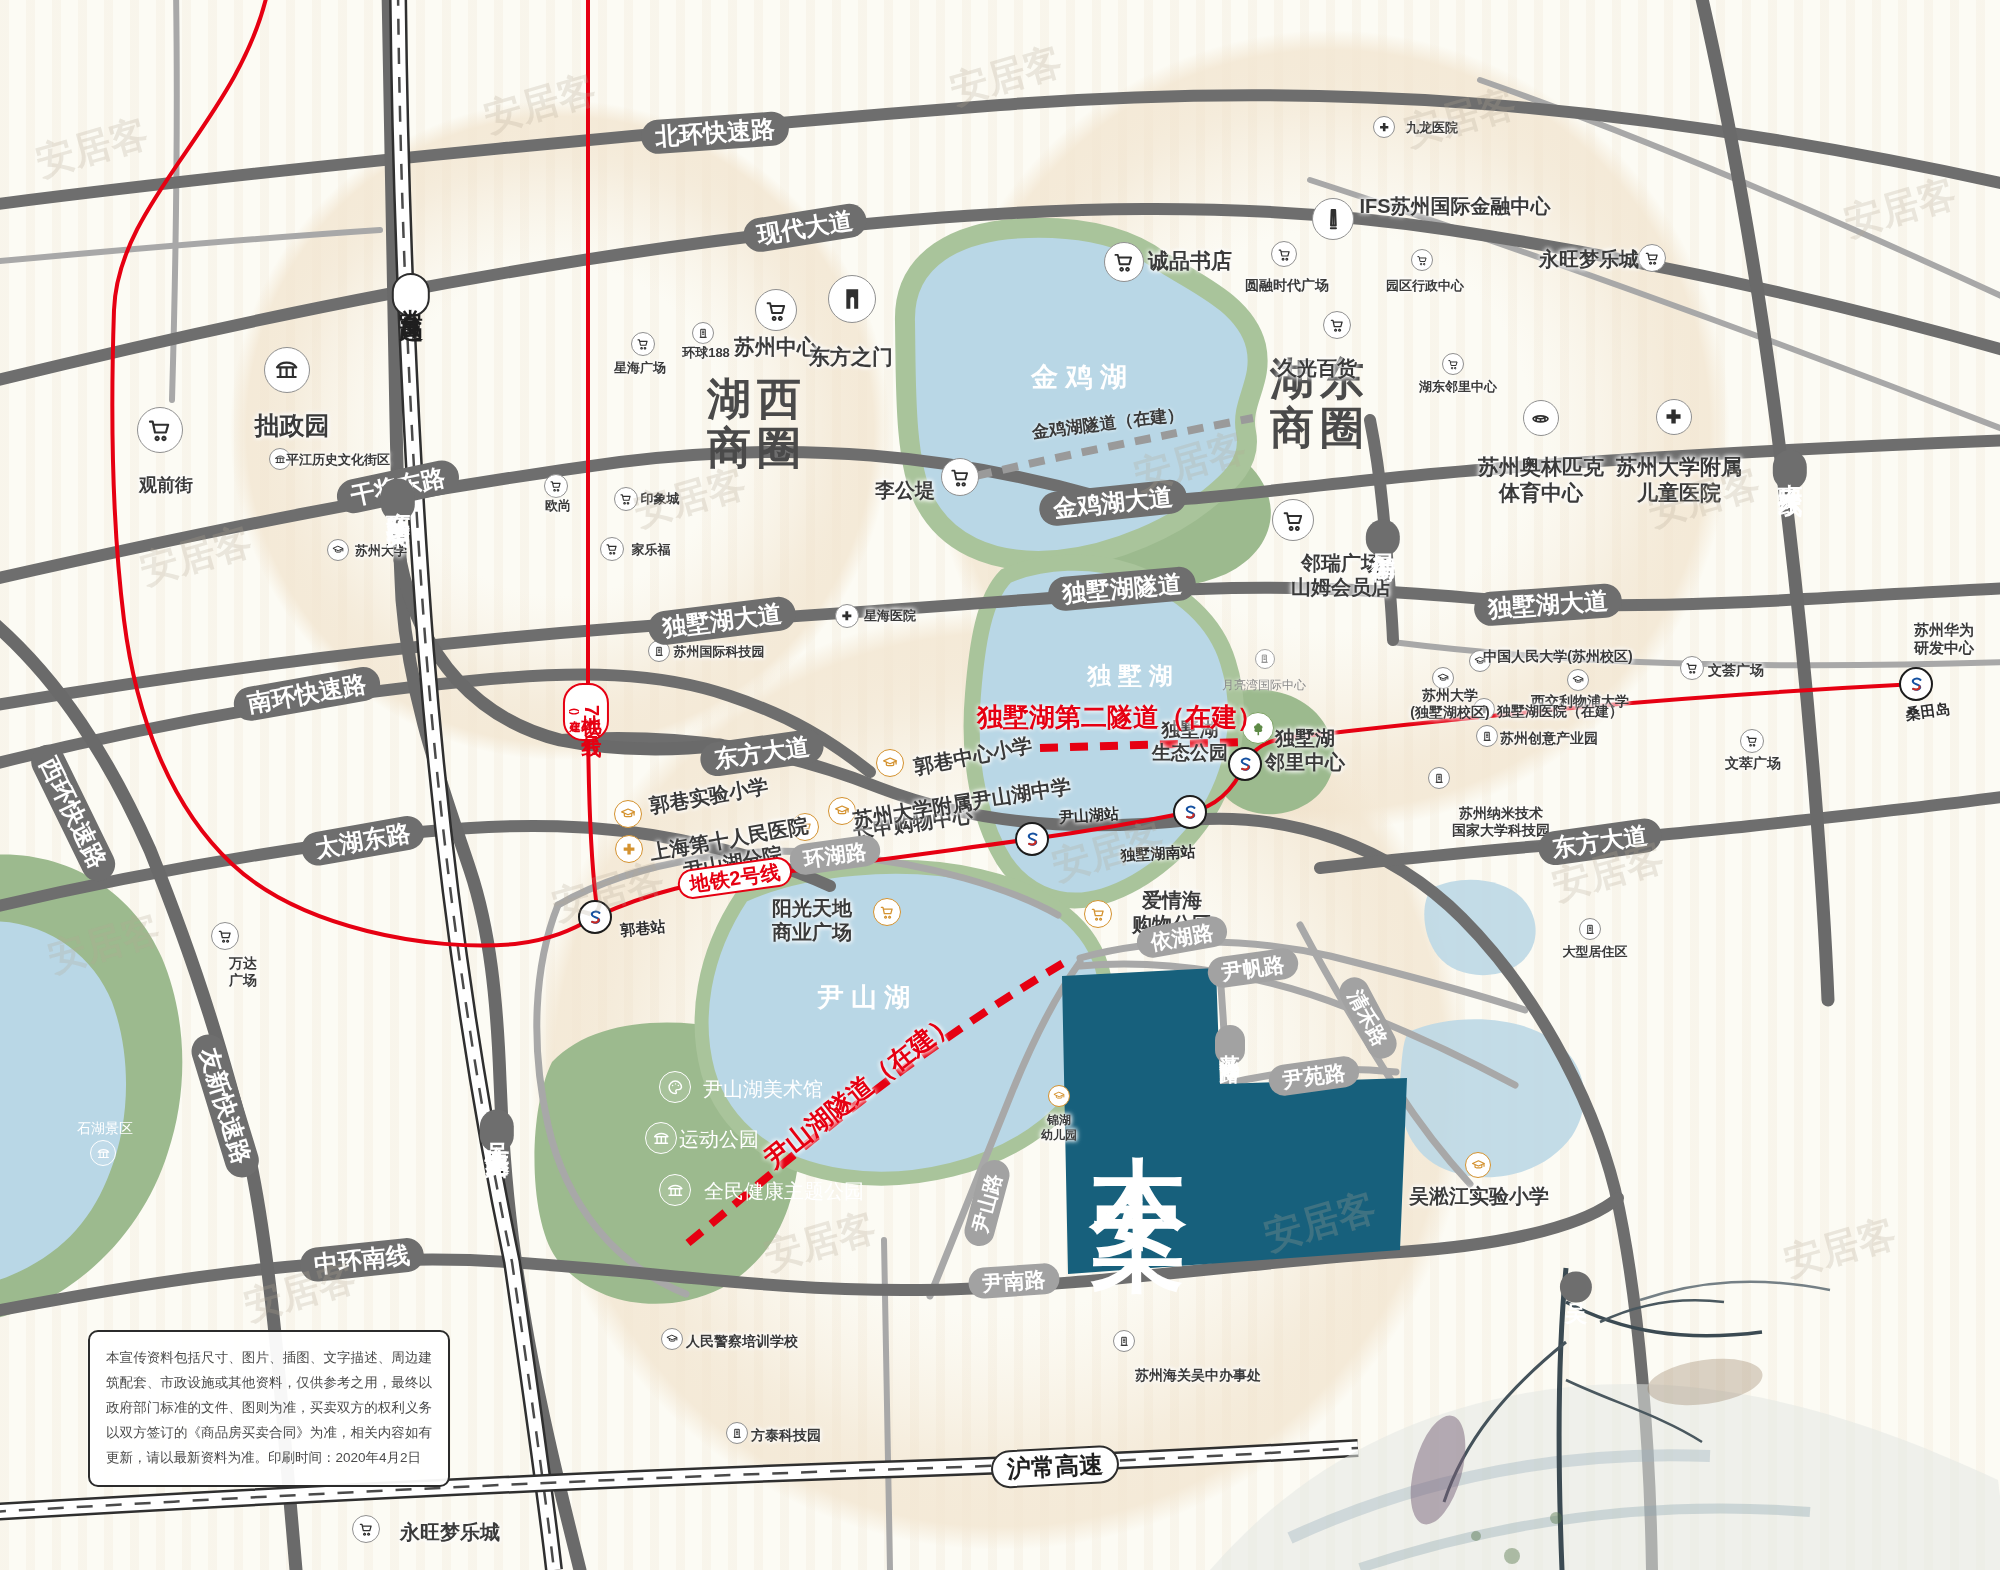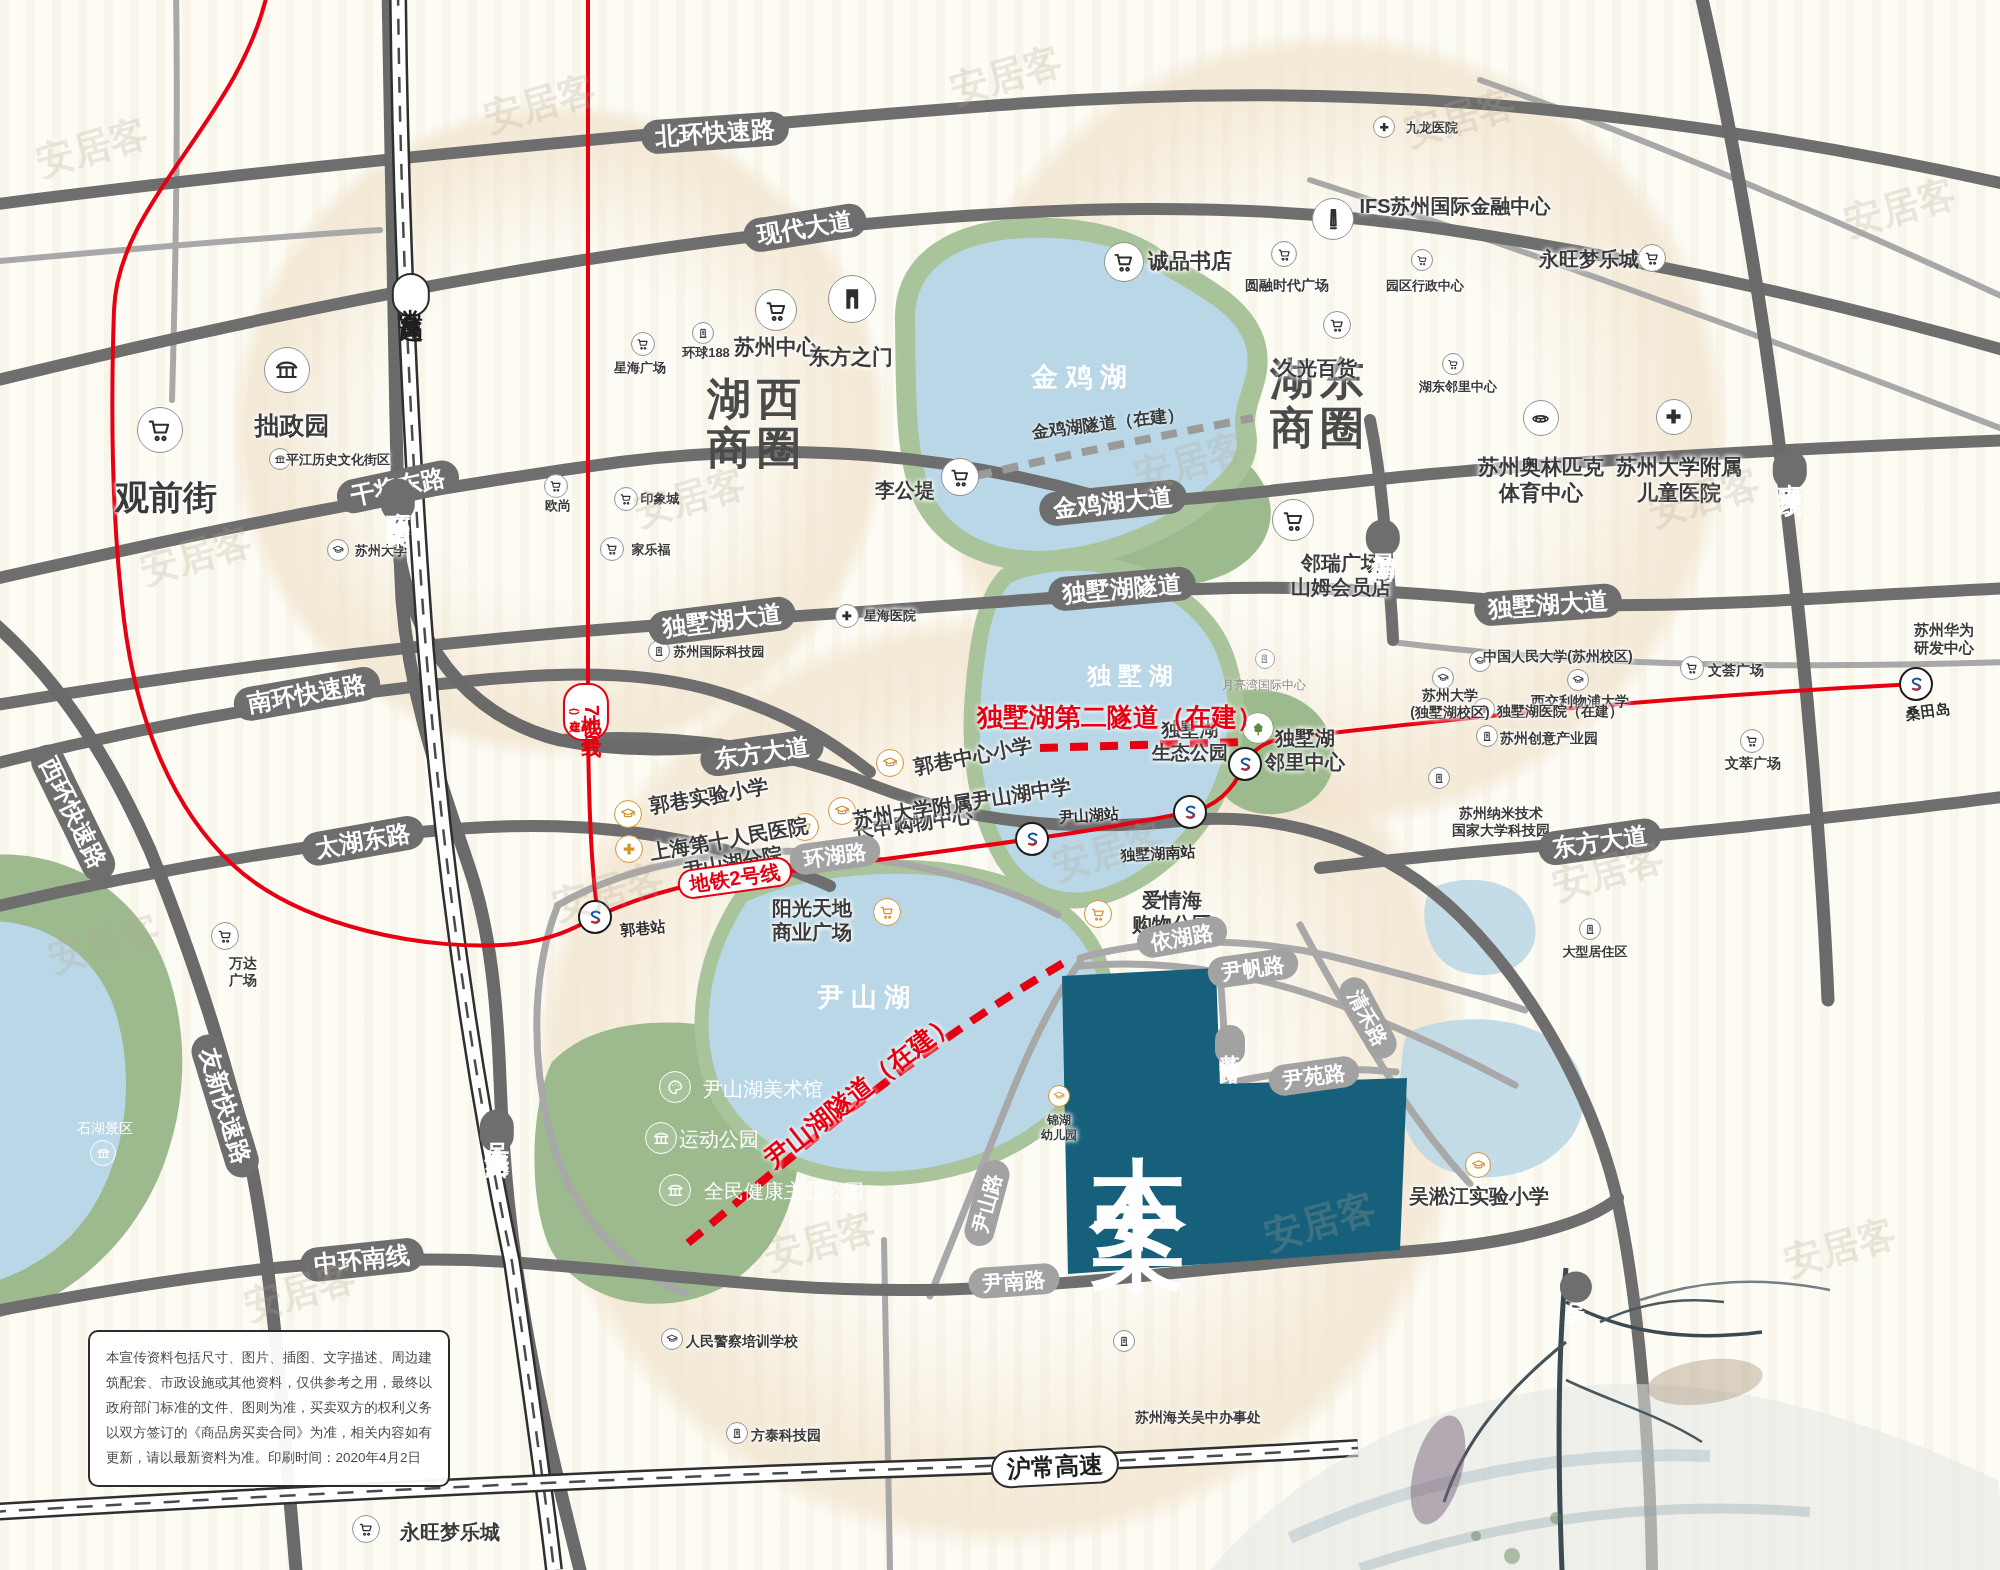--- a/index.html
+++ b/index.html
@@ -230,21 +230,21 @@
         <svg viewBox="0 0 24 24">
           <path d="M3.5 10C7 4.5 17 4.5 20.5 10H3.5Z M6.5 10v7.5 M17.5 10v7.5 M12 10v7.5 M4 18.5h16"></path>
         </svg>
       </div>
       <div class="abs poi-l " style="font-size: 25px; left: 292px; top: 425px;">拙政园</div>
       <div class="abs poi-i " style="width: 44px; height: 44px; left: 160px; top: 430px;">
         <svg viewBox="0 0 24 24">
           <path d="M3.5 5h2.4l2 9.5h9.6l2-6.8H7.4 M9.8 18.4a1.4 1.4 0 1 0 .01 0 M15.8 18.4a1.4 1.4 0 1 0 .01 0"></path>
         </svg>
       </div>
-      <div class="abs poi-l " style="font-size: 34px; left: 166px; top: 498px;">观前街</div>
+      <div class="abs poi-l " style="font-size: 18px; left: 166px; top: 486px;">观前街</div>
       <div class="abs poi-i " style="width: 20px; height: 20px; left: 280px; top: 459px;">
         <svg viewBox="0 0 24 24">
           <path d="M3.5 10C7 4.5 17 4.5 20.5 10H3.5Z M6.5 10v7.5 M17.5 10v7.5 M12 10v7.5 M4 18.5h16"></path>
         </svg>
       </div>
       <div class="abs poi-l " style="font-size: 13px; left: 338px; top: 460px;">平江历史文化街区</div>
       <div class="abs poi-i " style="width: 20px; height: 20px; left: 338px; top: 550px;">
         <svg viewBox="0 0 24 24">
           <path d="M12 4.5 21.5 8.8 12 13 2.5 8.8Z M6.5 11v3.4c0 1.9 11 1.9 11 0V11 M21 9.5v4"></path>
         </svg>
@@ -538,21 +538,21 @@
         <svg viewBox="0 0 24 24">
           <path d="M8 4.5h8V20H8z M10.5 8h3 M10.5 11h3 M10.5 14h3 M6 20h12"></path>
         </svg>
       </div>
       <div class="abs poi-l " style="font-size: 14px; left: 786px; top: 1436px;">方泰科技园</div>
       <div class="abs poi-i " style="width: 20px; height: 20px; left: 1124px; top: 1341px;">
         <svg viewBox="0 0 24 24">
           <path d="M8 4.5h8V20H8z M10.5 8h3 M10.5 11h3 M10.5 14h3 M6 20h12"></path>
         </svg>
       </div>
-      <div class="abs poi-l " style="font-size: 14px; left: 1198px; top: 1418px;">苏州海关吴中办事处</div>
+      <div class="abs poi-l " style="font-size: 14px; left: 1198px; top: 1376px;">苏州海关吴中办事处</div>
       <div class="abs poi-i " style="width: 26px; height: 26px; left: 366px; top: 1529px;">
         <svg viewBox="0 0 24 24">
           <path d="M3.5 5h2.4l2 9.5h9.6l2-6.8H7.4 M9.8 18.4a1.4 1.4 0 1 0 .01 0 M15.8 18.4a1.4 1.4 0 1 0 .01 0"></path>
         </svg>
       </div>
       <div class="abs poi-l " style="font-size: 20px; left: 450px; top: 1532px;">永旺梦乐城</div>
     </div>
   <div id="layer-st">
       <div class="abs st" style="left: 595px; top: 917px;">
         <svg viewBox="0 0 24 24">

